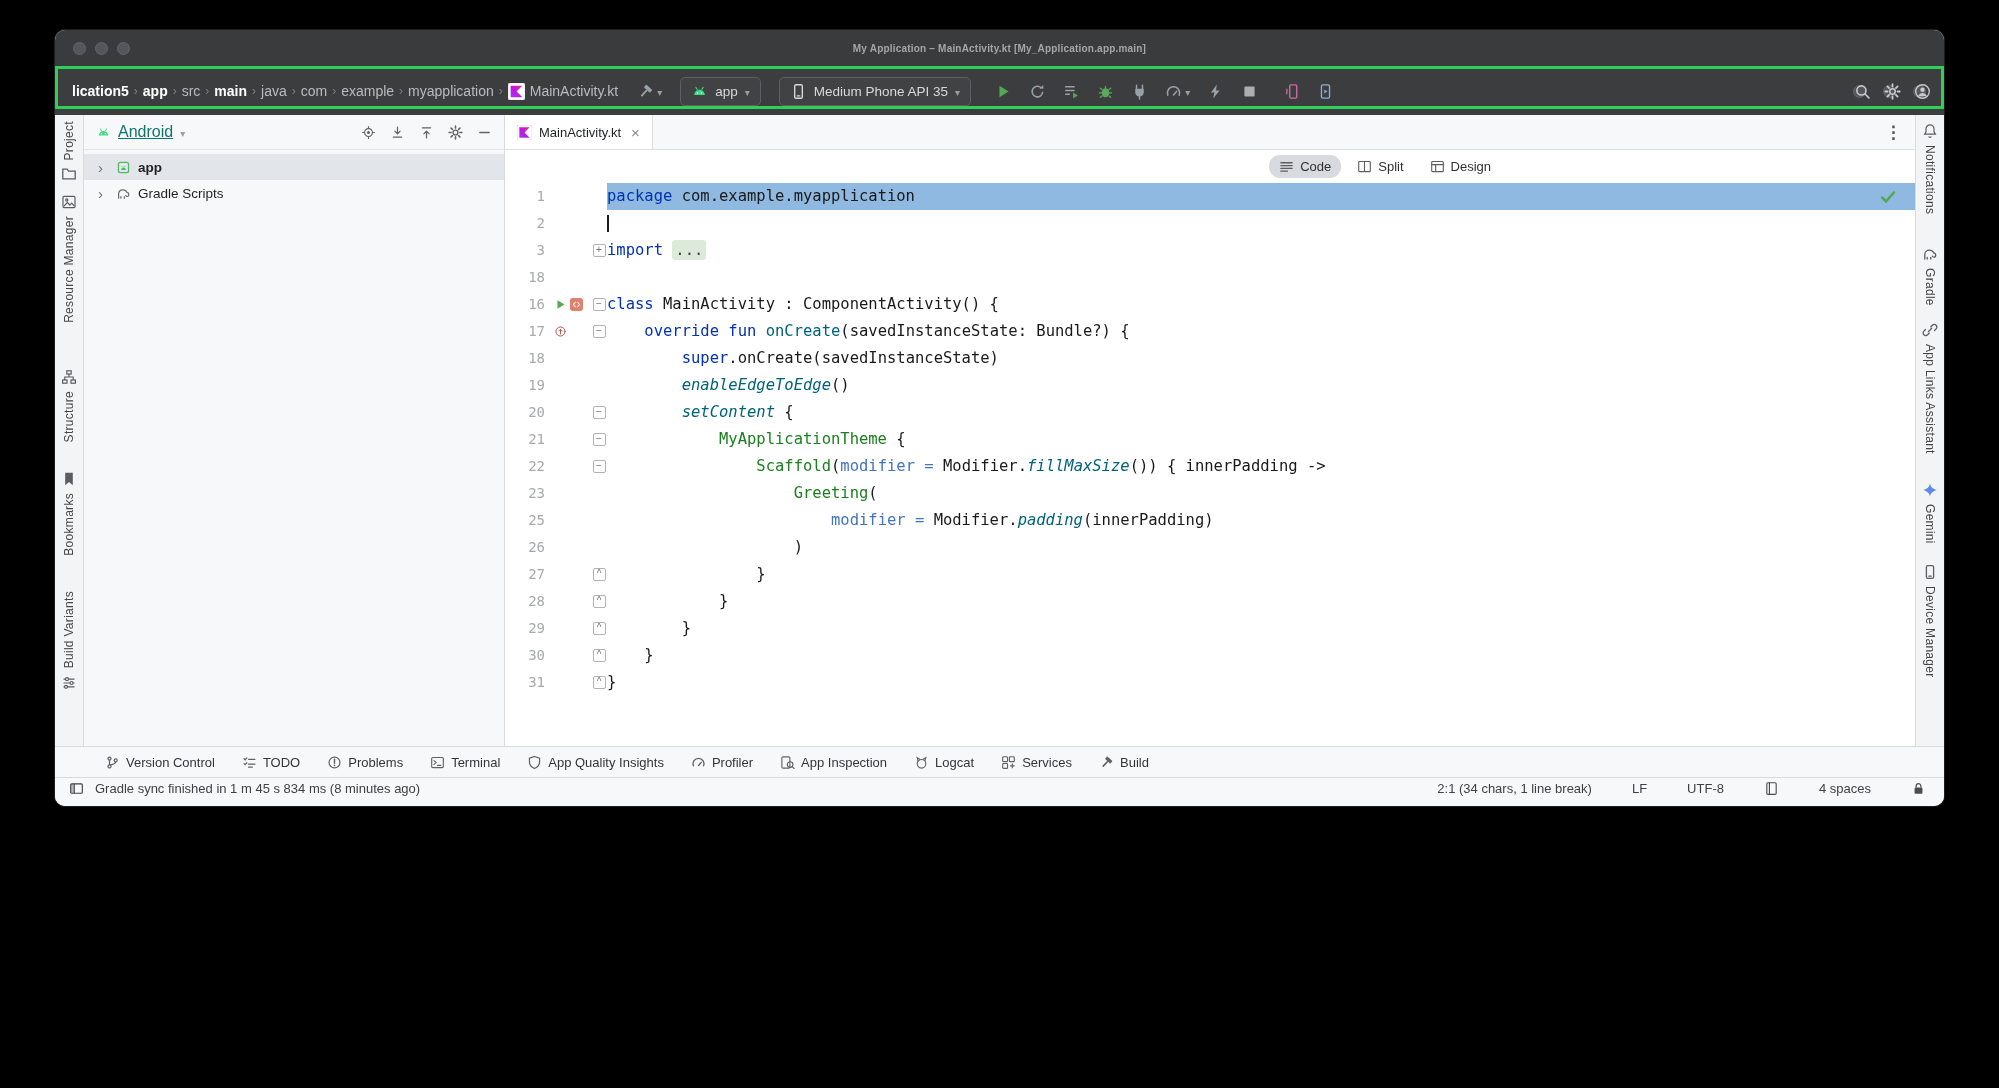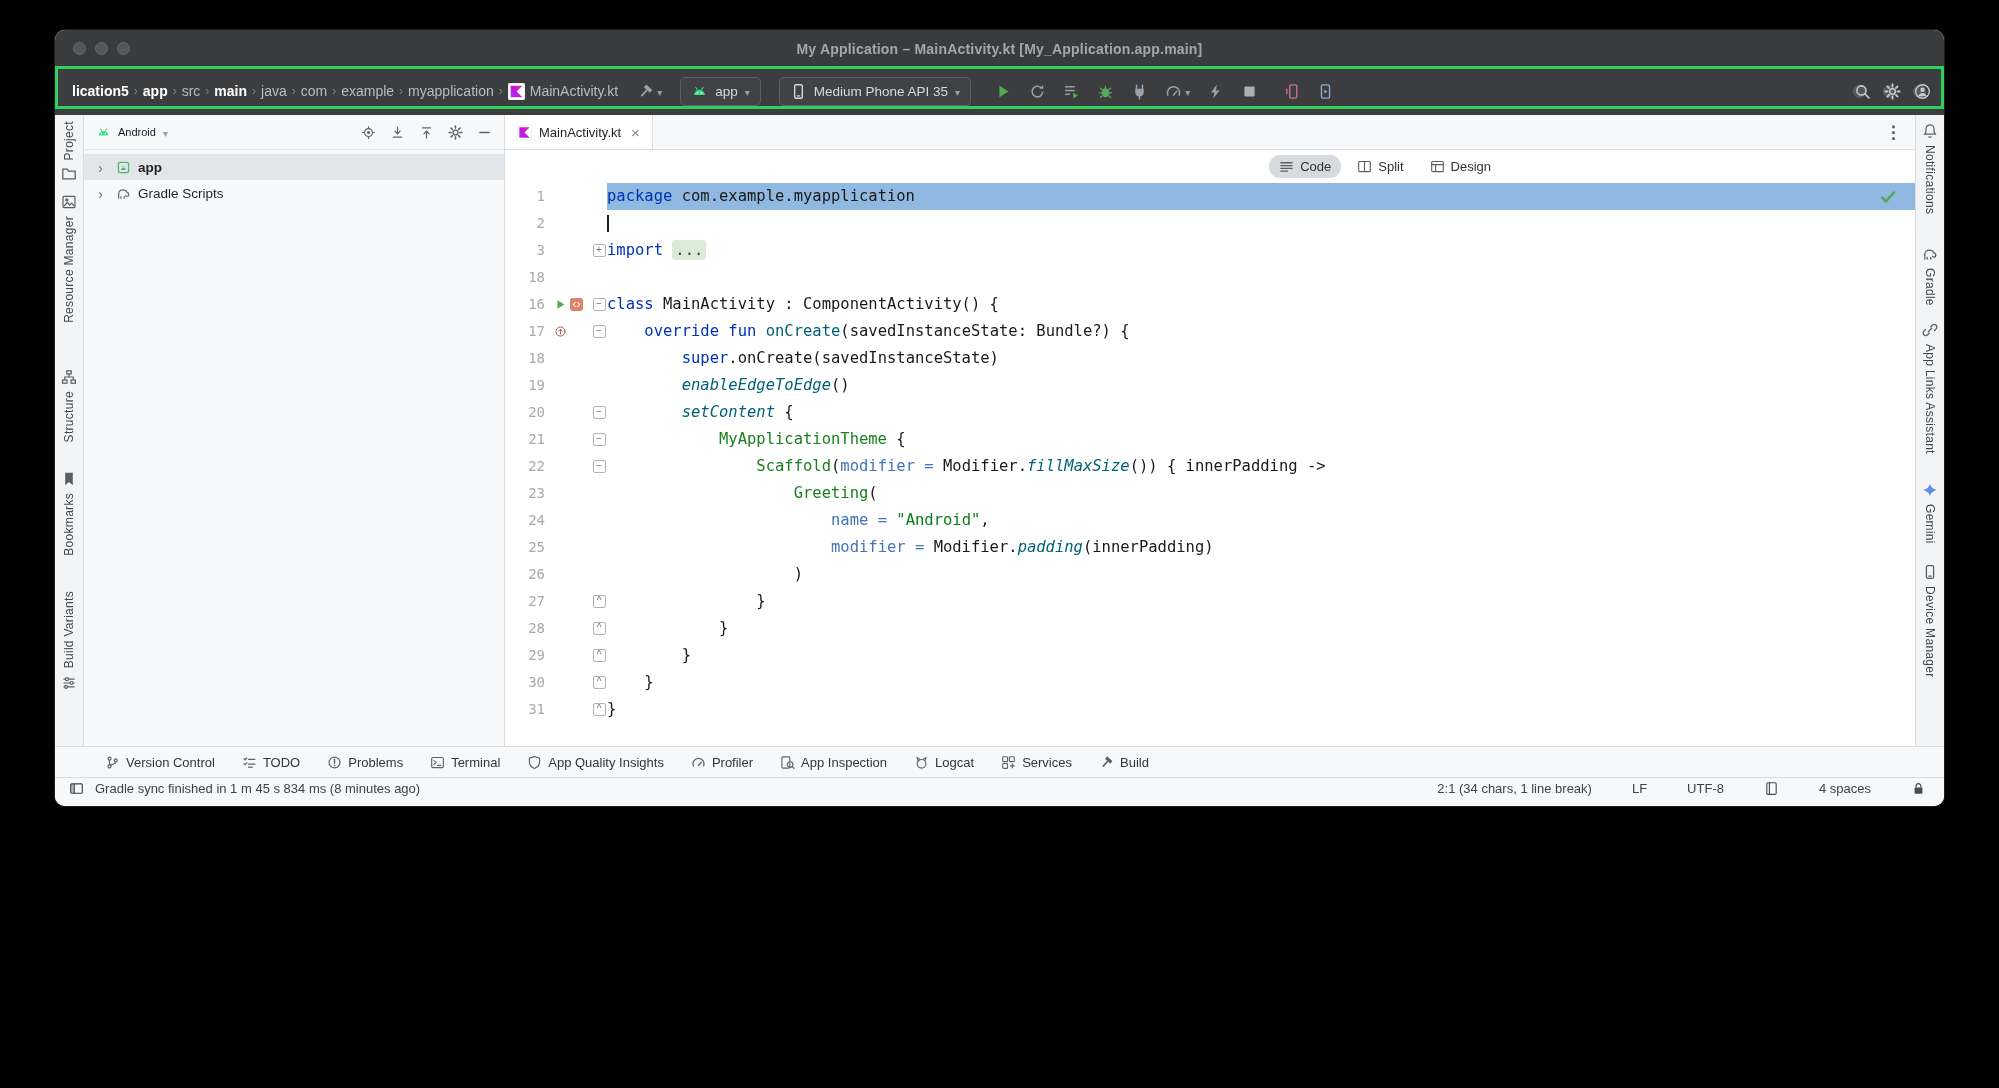--- a/index.html
+++ b/index.html
@@ -10,21 +10,21 @@
   .window{
     position:absolute;left:55px;top:30px;width:1889px;height:776px;
     border-radius:10px;overflow:hidden;background:#f7f8fa;
     display:flex;flex-direction:column;
     box-shadow:0 0 0 1px rgba(255,255,255,.12), 0 24px 70px rgba(0,0,0,.65);
   }
   
   .titlebar{height:37px;background:#3a3b3d;display:flex;align-items:center;position:relative;flex:0 0 auto;}
   .lights{position:absolute;left:18px;display:flex;gap:9px;}
   .light{width:13px;height:13px;border-radius:50%;background:#55565a;border:1px solid #656669;box-sizing:border-box;}
-  .wtitle{flex:1;text-align:center;color:#a4a6a8;font-size:14px;font-weight:700;letter-spacing:.2px;}
+  .wtitle{flex:1;text-align:center;color:#a4a6a8;font-size:10px;font-weight:700;letter-spacing:.2px;}
   
   .toolbar{height:48px;background:#3c3d3f;display:flex;align-items:center;padding:0 14px;flex:0 0 auto;white-space:nowrap;}
   .green-box{position:absolute;left:0;top:36px;width:100%;height:43px;border:3px solid #2ed05a;box-sizing:border-box;z-index:40;pointer-events:none;}
   .crumbs{display:flex;align-items:center;font-size:14px;color:#b9bcbe;}
   .crumb{display:inline-flex;align-items:center;gap:5px;padding:0 3px;}
   .crumb.b{color:#fff;font-weight:700;}
   .csep{color:#7e8184;font-size:12px;padding:0 2px;}
   .chip{display:flex;align-items:center;gap:7px;height:27px;border:1px solid #5d5f62;border-radius:5px;
         padding:0 10px;color:#d7d8d9;font-size:13.5px;margin-left:18px;background:#414244;}
   .caret::after{content:"▾";font-size:10px;color:#9b9ea1;}
@@ -56,21 +56,21 @@
   .stripe.left .stripe-item:nth-child(4){margin-top:28px;}
   .stripe.left .stripe-item:nth-child(5){margin-top:36px;}
   .stripe.right .stripe-item:nth-child(1){margin-top:8px;}
   .stripe.right .stripe-item:nth-child(2){margin-top:32px;}
   .stripe.right .stripe-item:nth-child(3){margin-top:16px;}
   .stripe.right .stripe-item:nth-child(4){margin-top:28px;}
   .stripe.right .stripe-item:nth-child(5){margin-top:20px;}
   
   .project-panel{width:420px;background:#f7f8fa;border-right:1px solid #d9dbdd;display:flex;flex-direction:column;flex:0 0 auto;}
   .panel-header{height:35px;display:flex;align-items:center;padding:0 12px;gap:7px;border-bottom:1px solid #e2e4e6;box-sizing:border-box;flex:0 0 auto;}
-  .panel-title{font-size:11px;color:#0f172a;}
+  .panel-title{font-size:16px;color:#0f766e;text-decoration:underline;}
   .panel-actions{margin-left:auto;display:flex;gap:14px;color:#606264;align-items:center;}
   .pbtn{display:inline-flex;} .pbtn .ic{width:15px;height:15px;}
   .tree{padding-top:4px;}
   .tree-row{height:26px;display:flex;align-items:center;padding-left:14px;gap:7px;font-size:13.5px;color:#1f2123;}
   .tree-row.selected{background:#e2e5e9;}
   .tree-row.b{font-weight:700;}
   .tree-chevron{color:#707274;font-size:15px;width:11px;font-weight:400;}
   .tree-row .ic{width:15px;height:15px;color:#6a6c6e;}
   
   .editor{flex:1;display:flex;flex-direction:column;background:#fff;min-width:0;}
@@ -619,26 +619,20 @@
             </span>
             <span class="ct"><span class="tk-pl">                </span><span class="tk-comp">Scaffold</span><span class="tk-pl">(</span><span class="tk-arg">modifier =</span><span class="tk-pl"> Modifier.</span><span class="tk-xfn">fillMaxSize</span><span class="tk-pl">()) { innerPadding -&gt;</span></span>
           </div>
           <div class="cl">
             <span class="ln">23</span>
             <span class="gi"></span>
             <span class="gf"></span>
             <span class="ct"><span class="tk-pl">                    </span><span class="tk-comp">Greeting</span><span class="tk-pl">(</span></span>
           </div>
           <div class="cl">
-            <span class="ln">24</span>
-            <span class="gi"></span>
-            <span class="gf"></span>
-            <span class="ct"><span class="tk-pl">                        </span><span class="tk-arg">name =</span><span class="tk-pl"> </span><span class="tk-str">"Android"</span><span class="tk-pl">,</span></span>
-          </div>
-          <div class="cl">
             <span class="ln">25</span>
             <span class="gi"></span>
             <span class="gf"></span>
             <span class="ct"><span class="tk-pl">                        </span><span class="tk-arg">modifier =</span><span class="tk-pl"> Modifier.</span><span class="tk-xfn">padding</span><span class="tk-pl">(innerPadding)</span></span>
           </div>
           <div class="cl">
             <span class="ln">26</span>
             <span class="gi"></span>
             <span class="gf"></span>
             <span class="ct"><span class="tk-pl">                    )</span></span>

